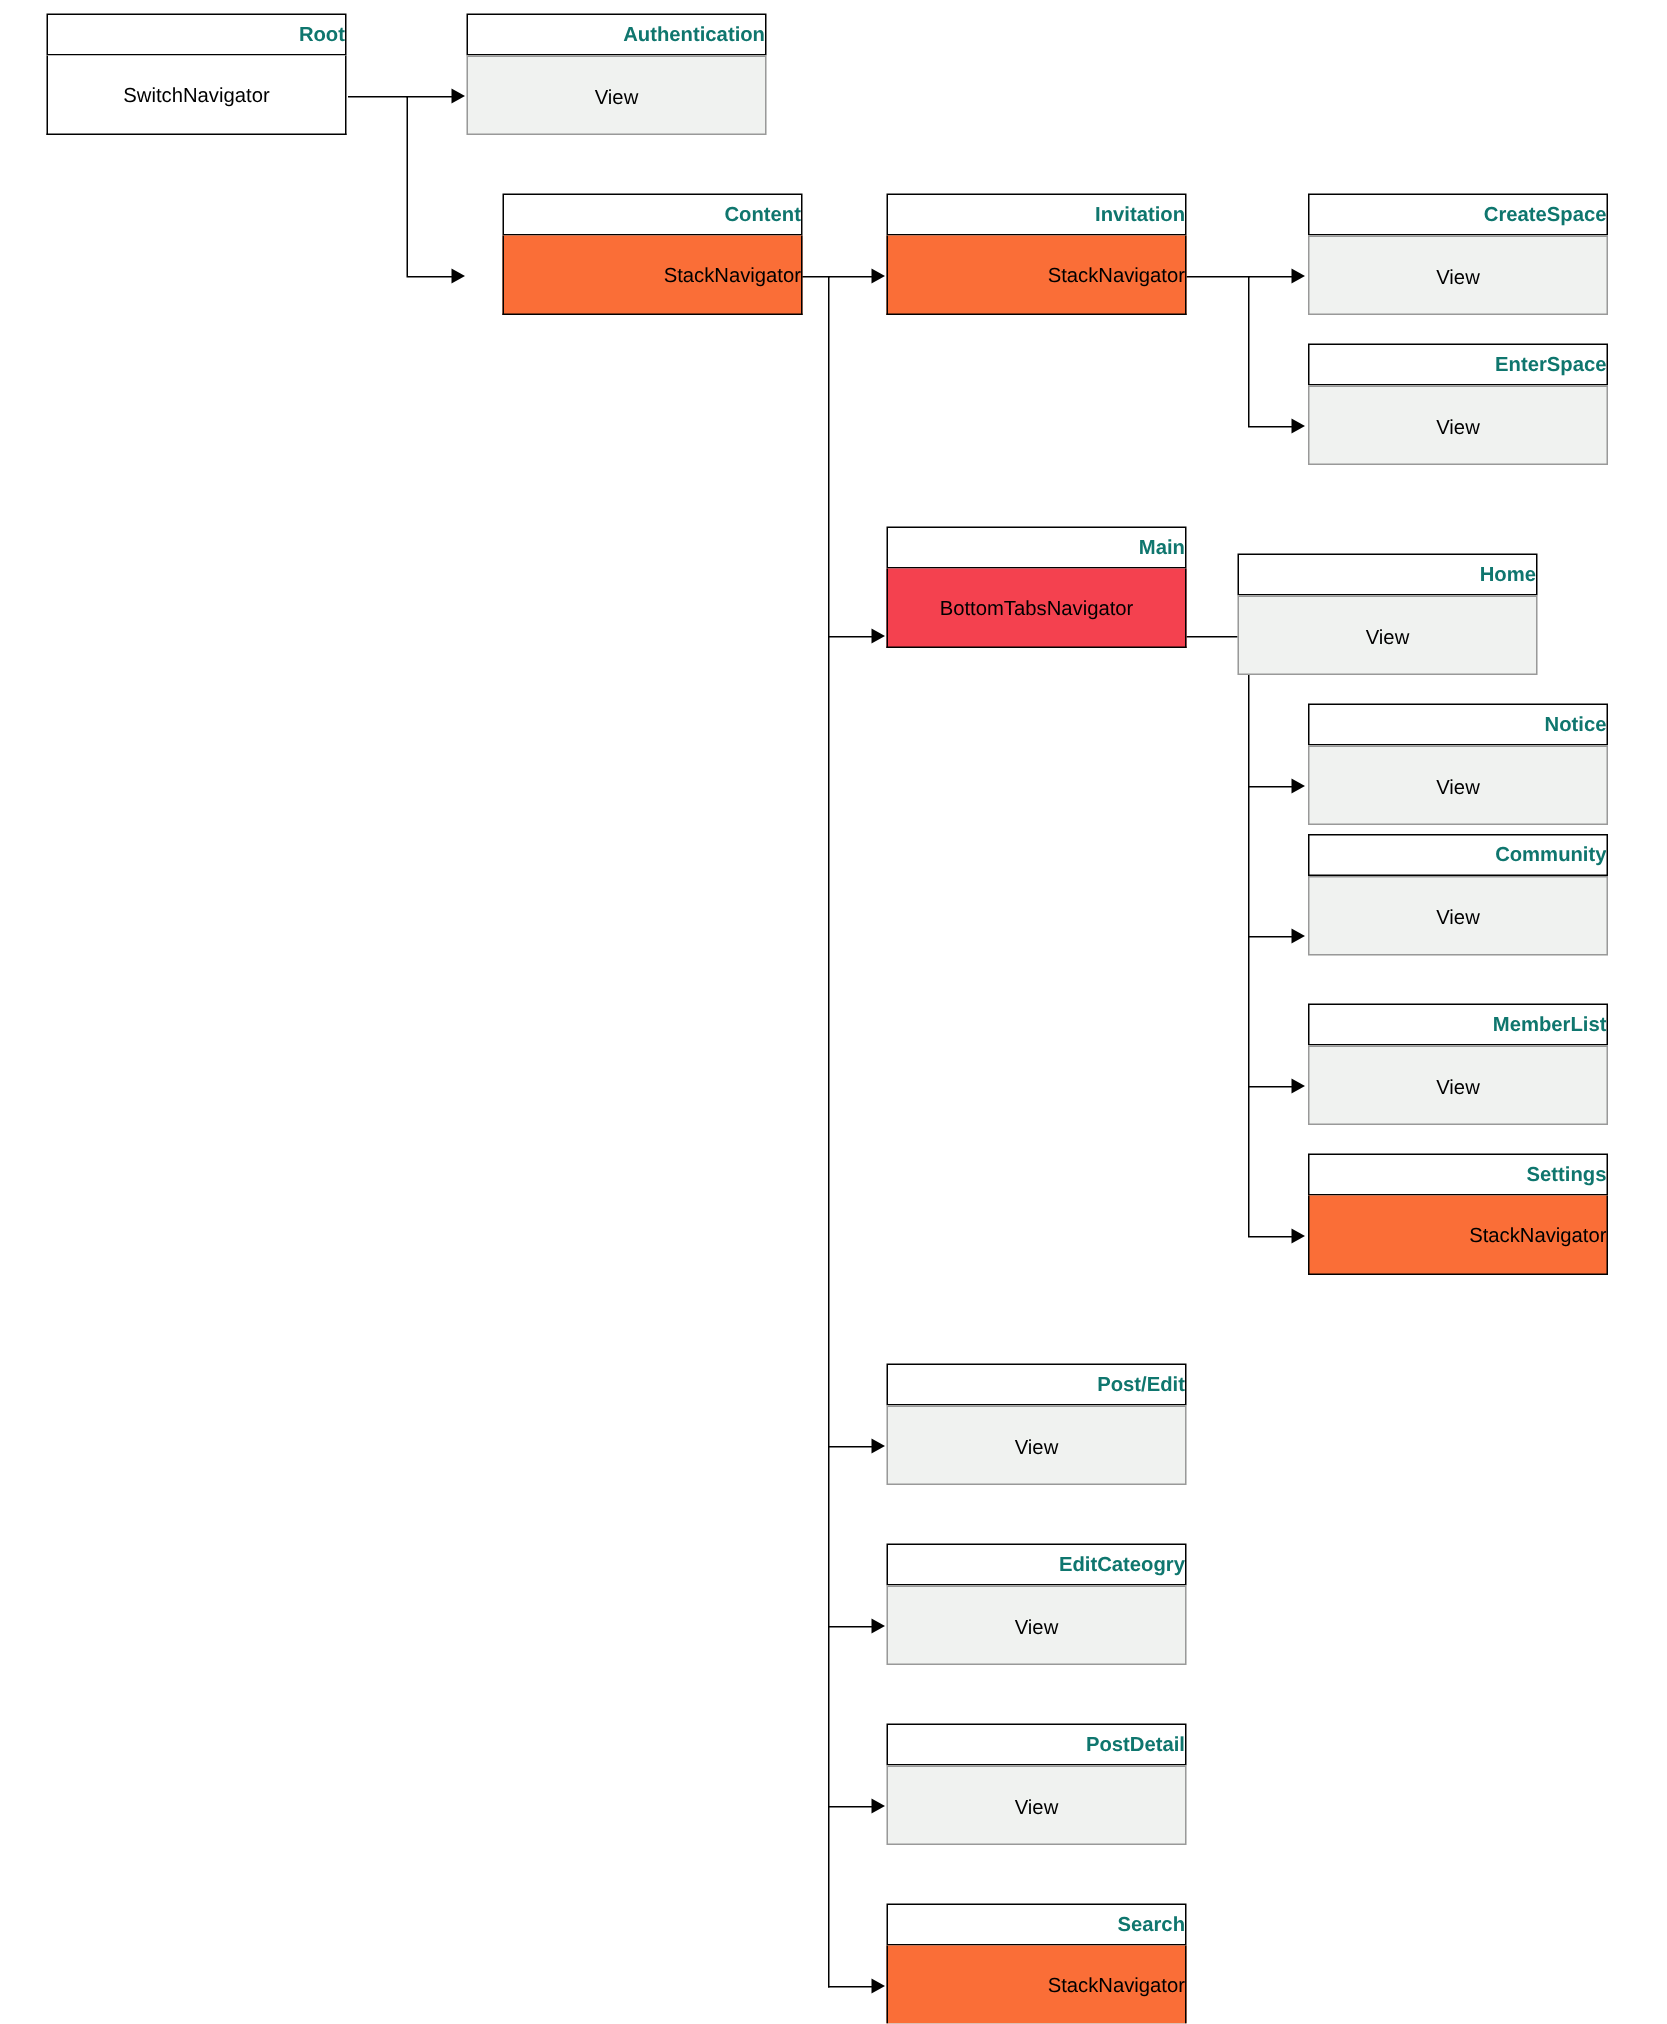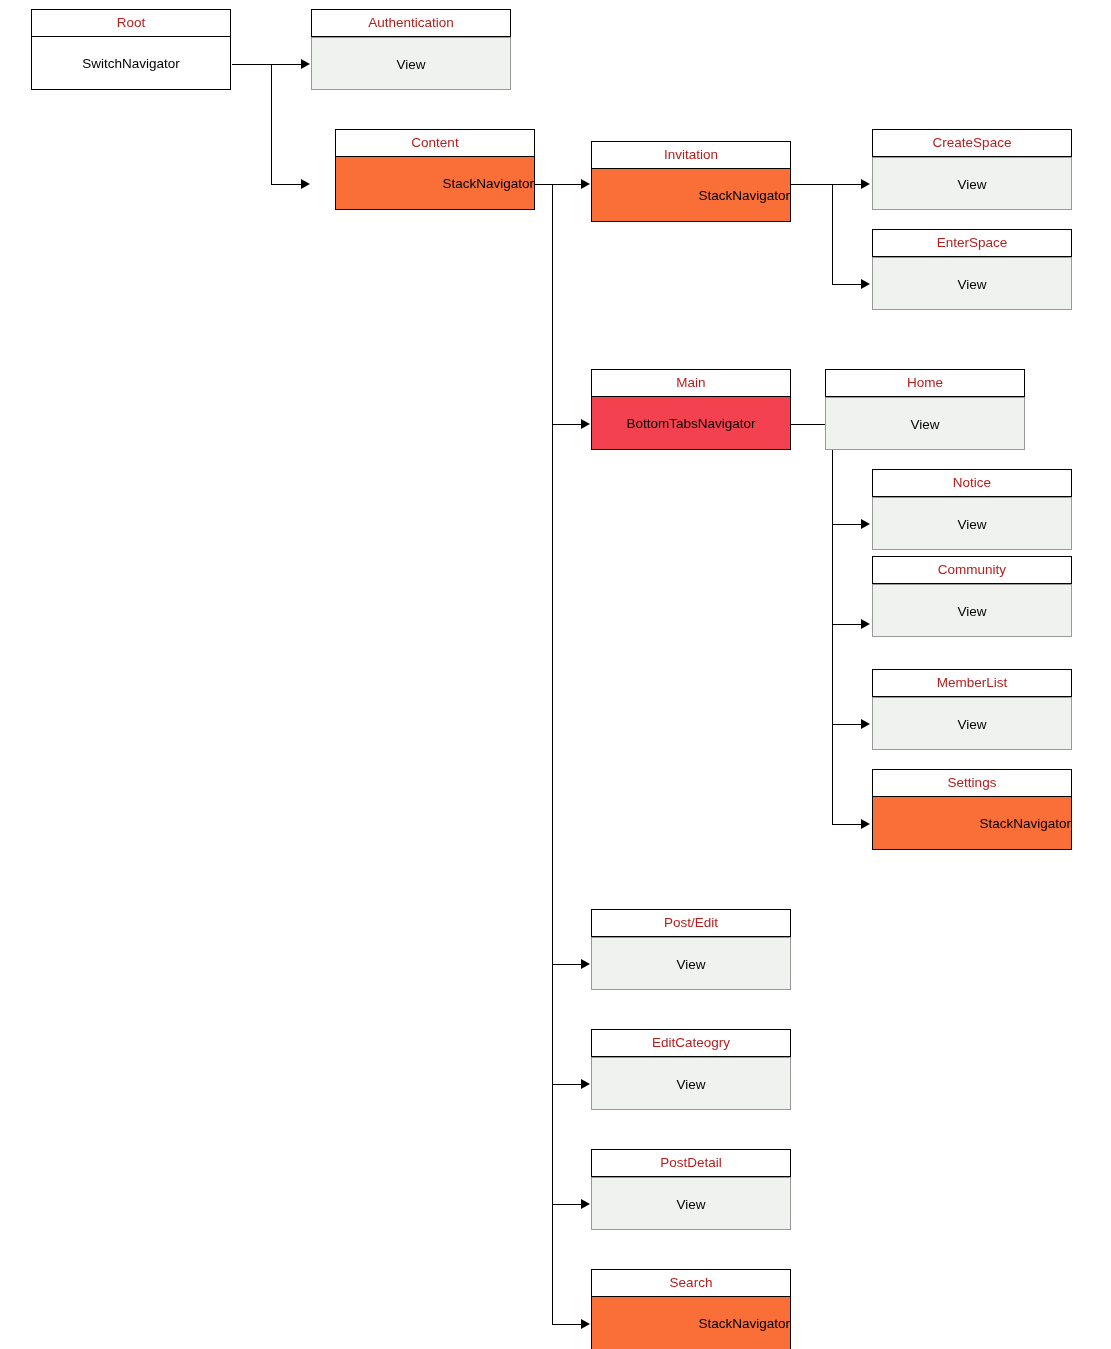--- a/index.html
+++ b/index.html
@@ -21,24 +21,24 @@
   }
   
   .node {
     position: absolute;
     width: 200px;
     box-sizing: border-box;
   }
   .node-header {
     height: 28px;
     line-height: 26px;
-    text-align: center;
-    font-weight: normal;
+    text-align: right;
+    font-weight: bold;
     font-size: 13.5px;
-    color: #b91c1c;
+    color: #0f766e;
     background: #ffffff;
     border: 1.4px solid #000000;
     box-sizing: border-box;
     white-space: nowrap;
     overflow: hidden;
   }
   .node-body {
     height: 53px;
     line-height: 53px;
     text-align: center;
@@ -151,36 +151,36 @@
   <div class="node" style="left:311px; top:9px;">
     <div class="node-header">Authentication</div>
     <div class="node-body body-view">View</div>
   </div>
 
   <div class="node" style="left:311px; top:129px;margin-left:24px;">
     <div class="node-header">Content</div>
     <div class="node-body body-stack">StackNavigator</div>
   </div>
 
-  <div class="node" style="left:591px; top:129px;margin-top:12px;">
+  <div class="node" style="left:591px; top:129px;">
     <div class="node-header">Invitation</div>
     <div class="node-body body-stack">StackNavigator</div>
   </div>
 
   <div class="node" style="left:872px; top:129px;">
     <div class="node-header">CreateSpace</div>
     <div class="node-body body-view">View</div>
   </div>
 
   <div class="node" style="left:872px; top:229px;">
     <div class="node-header">EnterSpace</div>
     <div class="node-body body-view">View</div>
   </div>
 
-  <div class="node" style="left:591px; top:369px;border-radius:10px;">
+  <div class="node" style="left:591px; top:351px;border-radius:10px;">
     <div class="node-header">Main</div>
     <div class="node-body body-tabs">BottomTabsNavigator</div>
   </div>
 
   <div class="node" style="left:825px; top:369px;">
     <div class="node-header">Home</div>
     <div class="node-body body-view">View</div>
   </div>
 
   <div class="node" style="left:872px; top:469px;">

